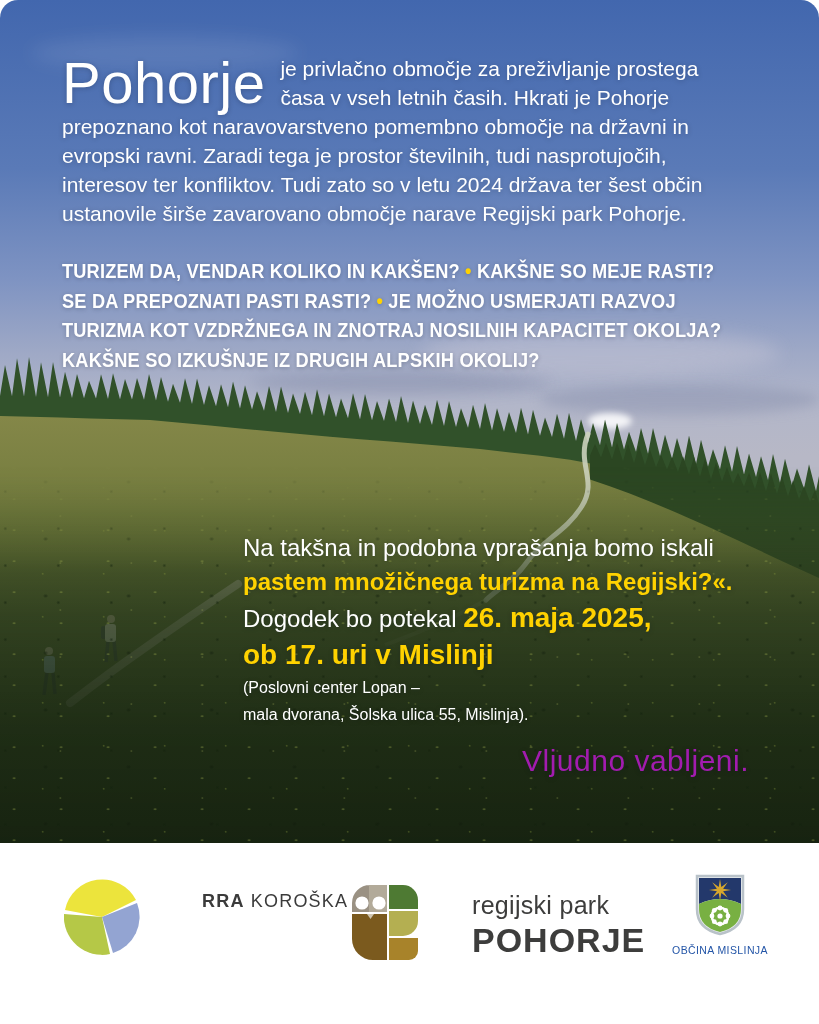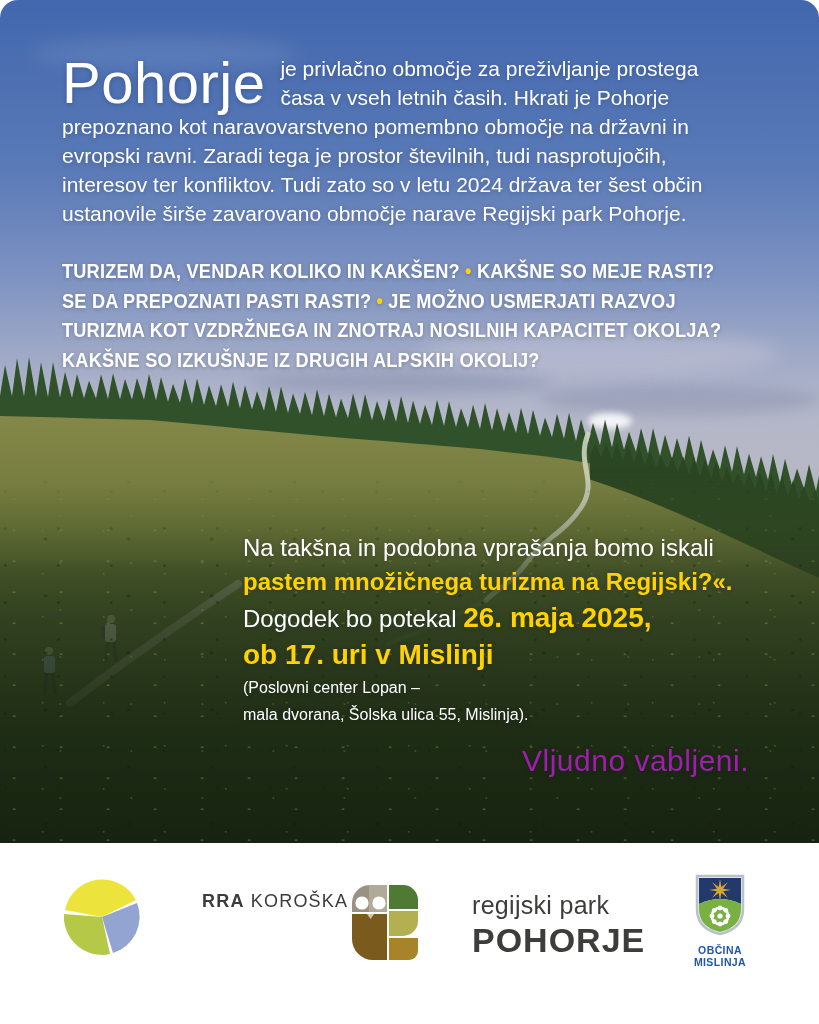--- a/index.html
+++ b/index.html
@@ -59,21 +59,21 @@
   .logo-rra{left:64px;top:33px;}
   .rra-text{margin-left:24px;margin-top:15px;color:#3b3b3b;}
   .rra-name{font-size:18px;letter-spacing:1.2px;color:#3b3b3b;}
   .rra-name b{font-weight:700;}
   .rra-sub{font-size:9.5px;color:#4c4c4c;letter-spacing:.7px;line-height:14.5px;margin-top:5px;}
   .logo-park{left:352px;top:42px;}
   .park-text{margin-left:16px;margin-top:6px;color:#3d3d3c;}
   .park-tag{font-size:25px;letter-spacing:.3px;}
   .park-name{font-size:34px;font-weight:700;letter-spacing:1px;margin-top:1px;}
   .logo-mislinja{left:672px;top:30px;width:96px;display:block;text-align:center;}
-  .mislinja-name{font-size:10.5px;font-weight:700;color:#2355a7;letter-spacing:.4px;margin-top:7px;}
+  .mislinja-name{font-size:10.5px;font-weight:400;color:#2355a7;letter-spacing:.4px;margin-top:7px;}
 </style>
 </head>
 <body>
 
 <div class="poster">
 
   <div class="photo">
     <div class="sky"></div>
     <div class="cloud c1"></div>
     <div class="cloud c2"></div>

